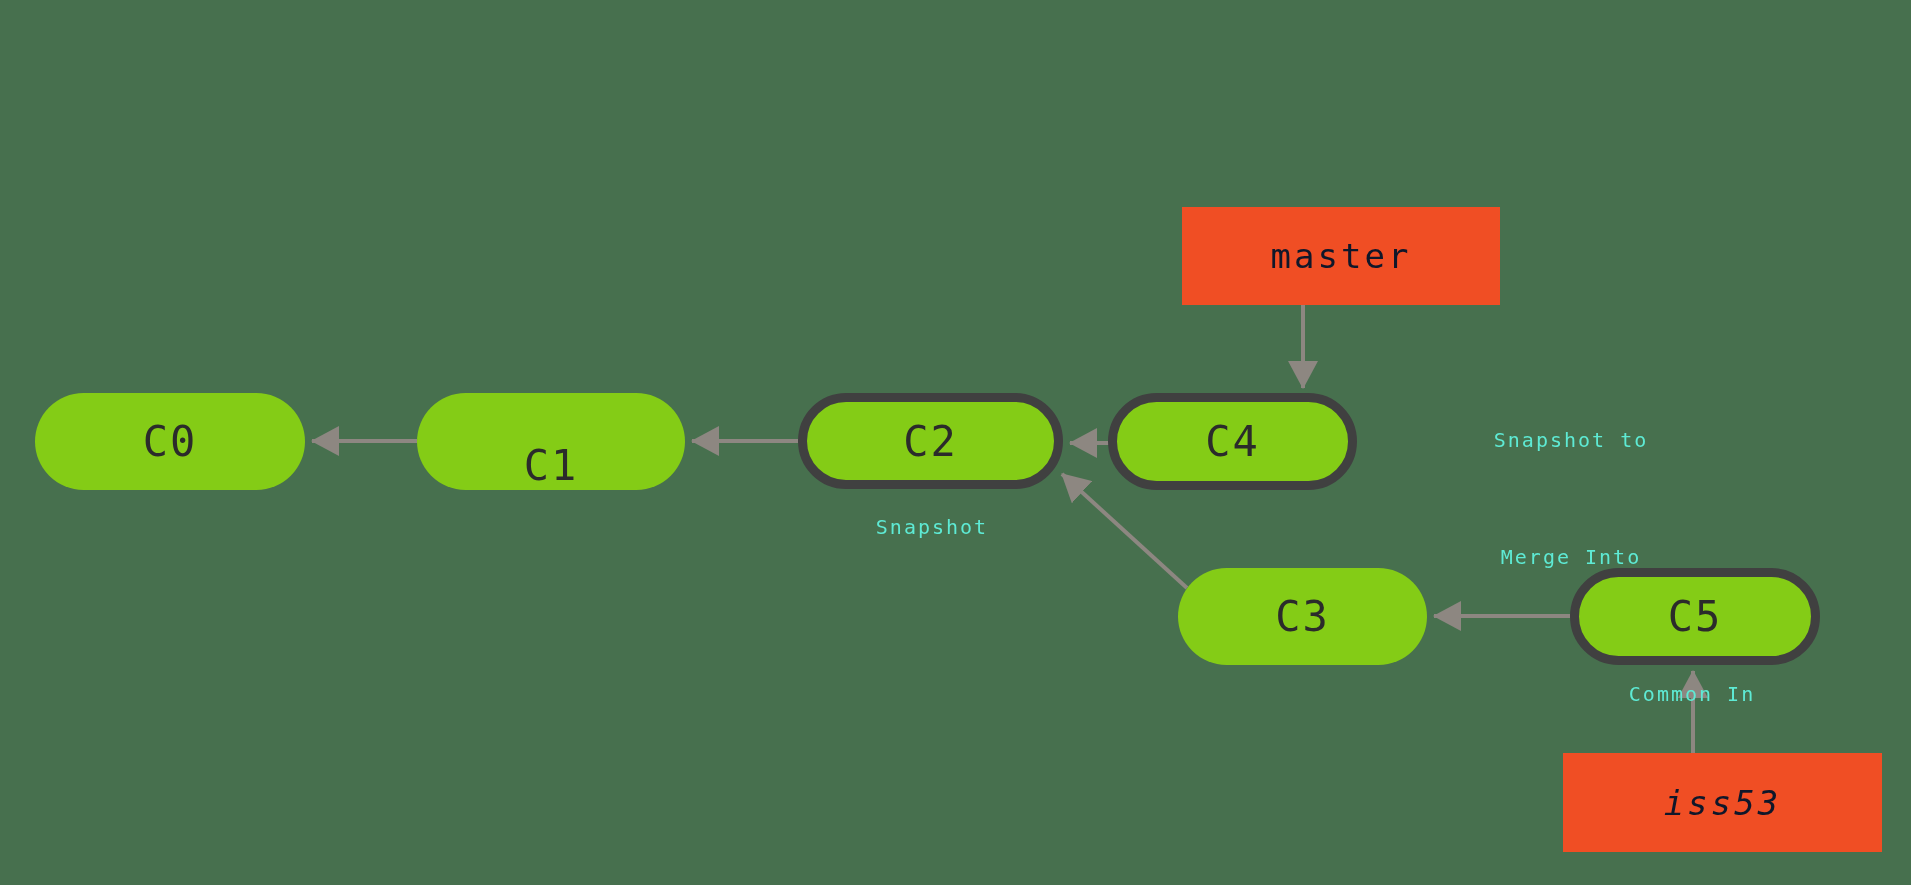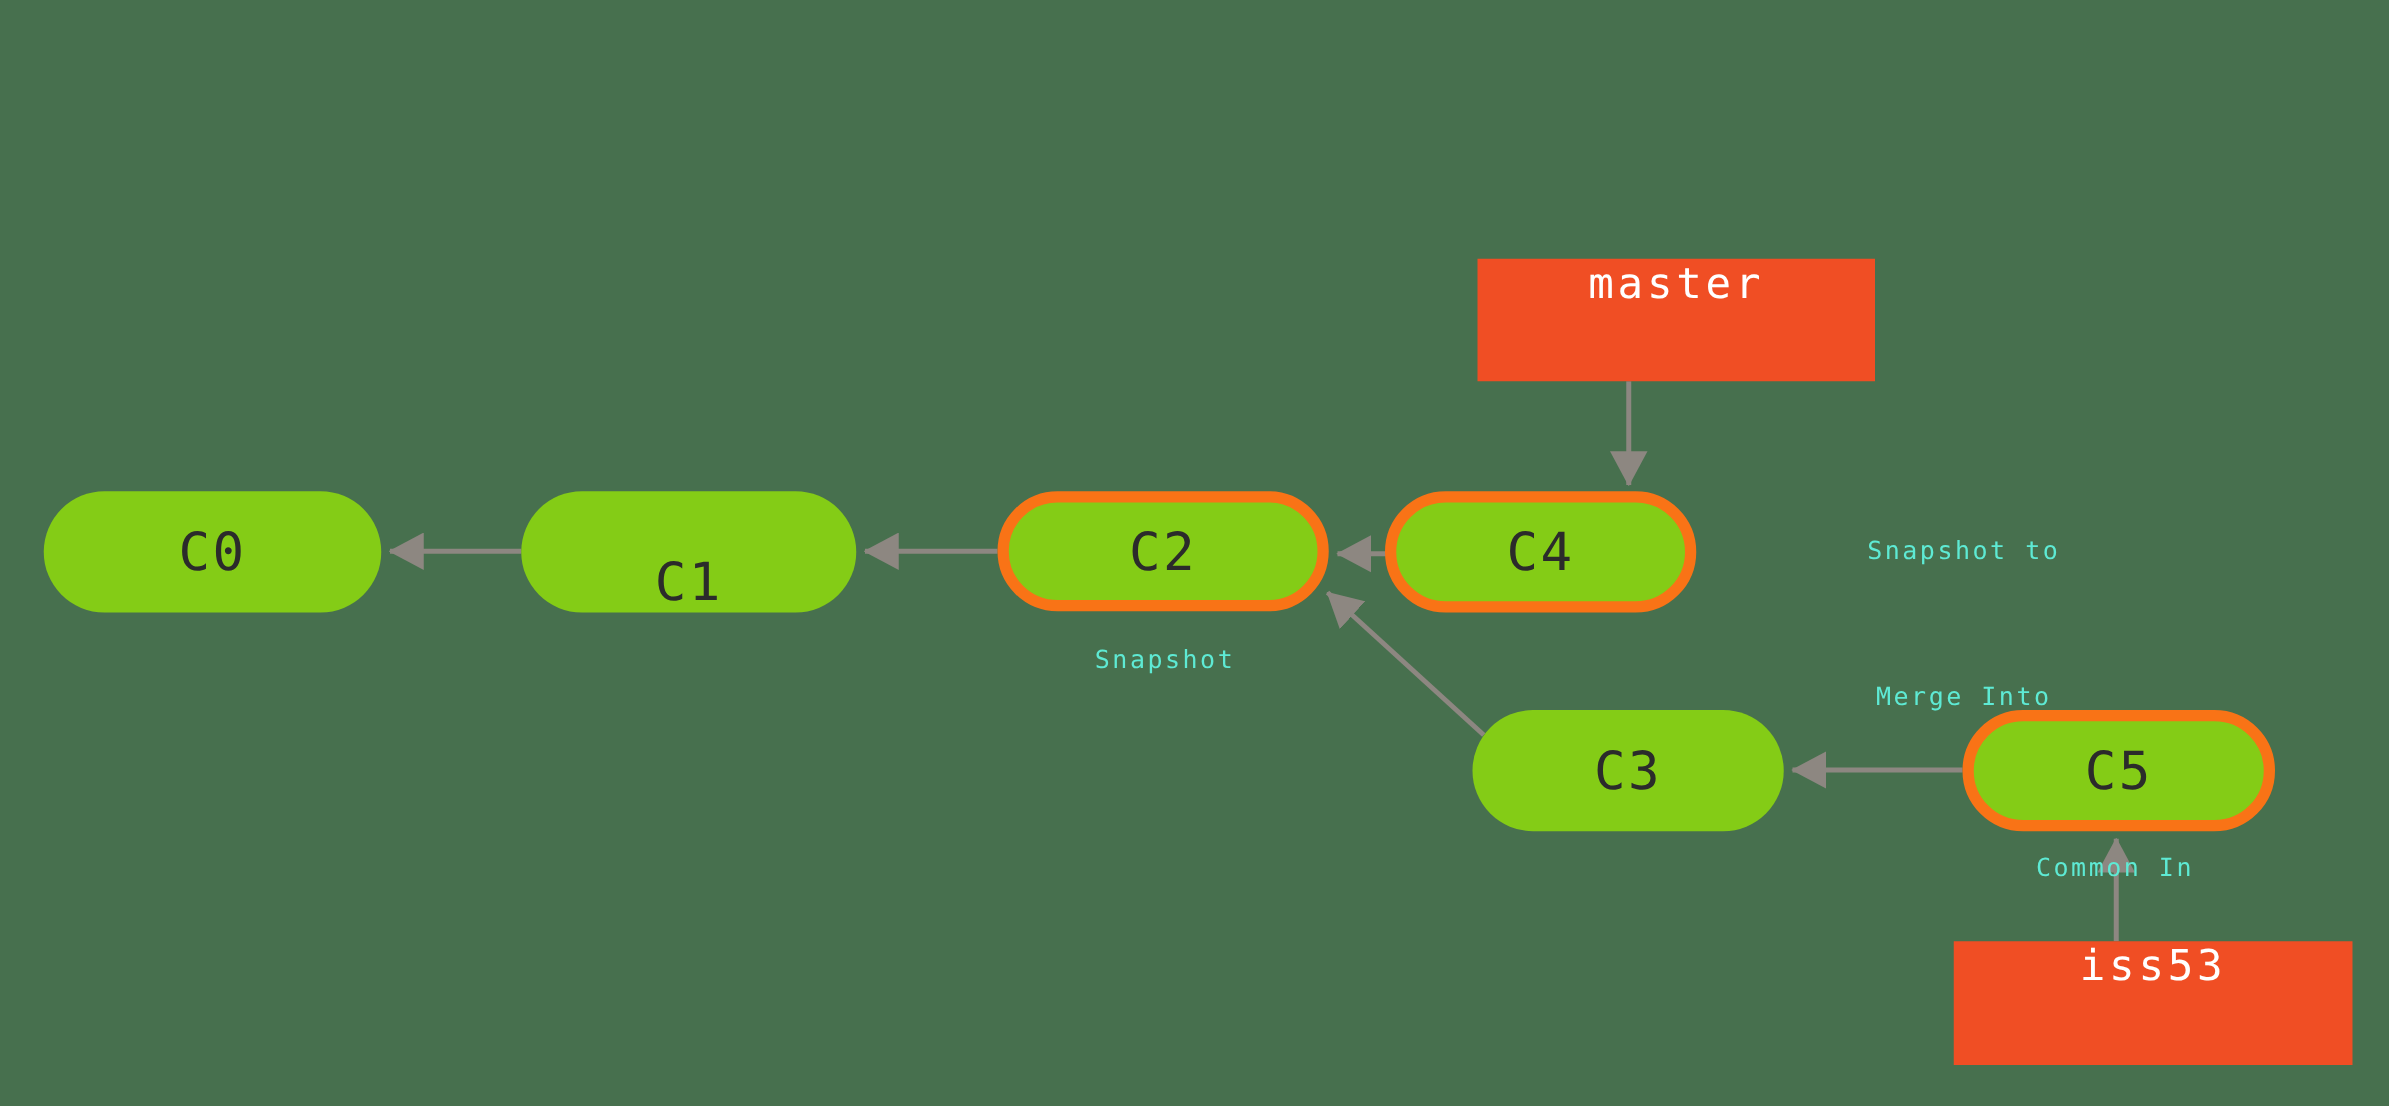--- a/index.html
+++ b/index.html
@@ -26,30 +26,31 @@
     background: #84cc16;
     border-radius: 60px;
     display: flex;
     align-items: center;
     justify-content: center;
     font-size: 42px;
     color: #2b2b2b;
     letter-spacing: 2px;
   }
   .commit.highlight {
-    border: 9px solid #f97316;
+    border: 9px solid #404040;
   }
   .branch {
     position: absolute;
     box-sizing: border-box;
     background: #f04e24;
     display: flex;
+    align-items: center;
     justify-content: center;
     font-size: 34px;
-    color: #ffffff;
+    color: #0f172a;
     letter-spacing: 3px;
   }
   .annotation {
     position: absolute;
     text-align: center;
     font-size: 20px;
     line-height: 39px;
     color: #5eead4;
     letter-spacing: 2px;
     white-space: pre;
@@ -57,21 +58,21 @@
   .annotation span { display: block; }
 
   
   .n-c0 { left: 35px;   top: 393px; width: 270px; height: 97px; }
   .n-c1 { left: 417px;  top: 393px; width: 268px; height: 97px; align-items: flex-end; }
   .n-c2 { left: 798px;  top: 393px; width: 265px; height: 96px; }
   .n-c4 { left: 1108px; top: 393px; width: 249px; height: 97px; }
   .n-c3 { left: 1178px; top: 568px; width: 249px; height: 97px; }
   .n-c5 { left: 1570px; top: 568px; width: 250px; height: 97px; text-align: right; }
   .b-master { left: 1182px; top: 207px; width: 318px; height: 98px; }
-  .b-iss53  { left: 1563px; top: 753px; width: 319px; height: 99px; }
+  .b-iss53  { left: 1563px; top: 753px; width: 319px; height: 99px; font-style: italic; }
   .a-common   { left: 772px;  top: 313px; width: 320px; }
   .a-into     { left: 1391px; top: 343px; width: 360px; }
   .a-in       { left: 1512px; top: 480px; width: 360px; }
 </style>
 </head>
 <body>
 
 <div id="canvas">
 
   <svg id="edges" viewBox="0 0 1911 885" xmlns="http://www.w3.org/2000/svg">

